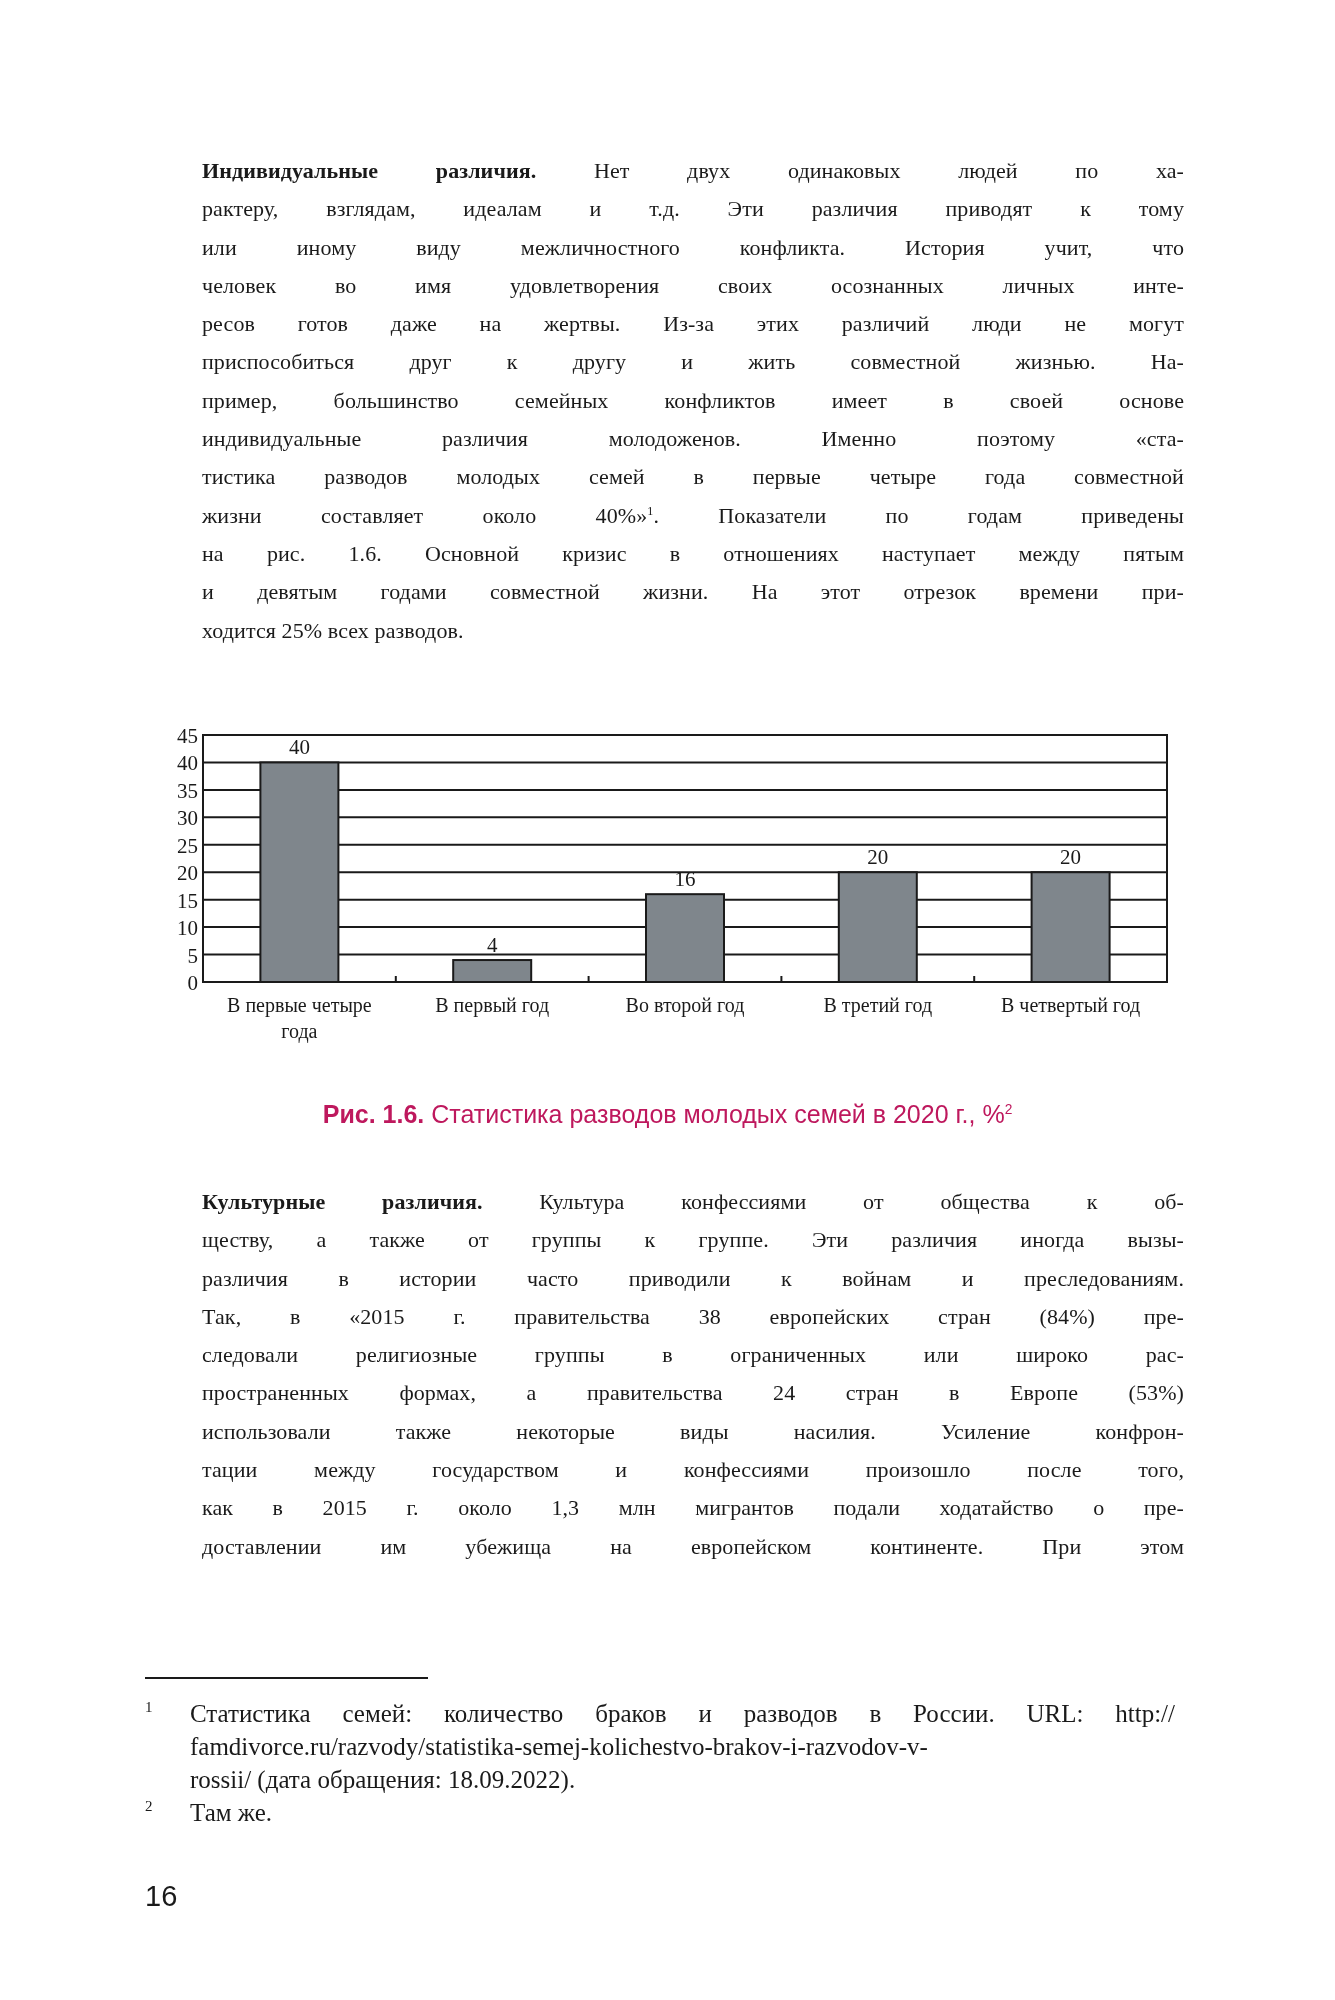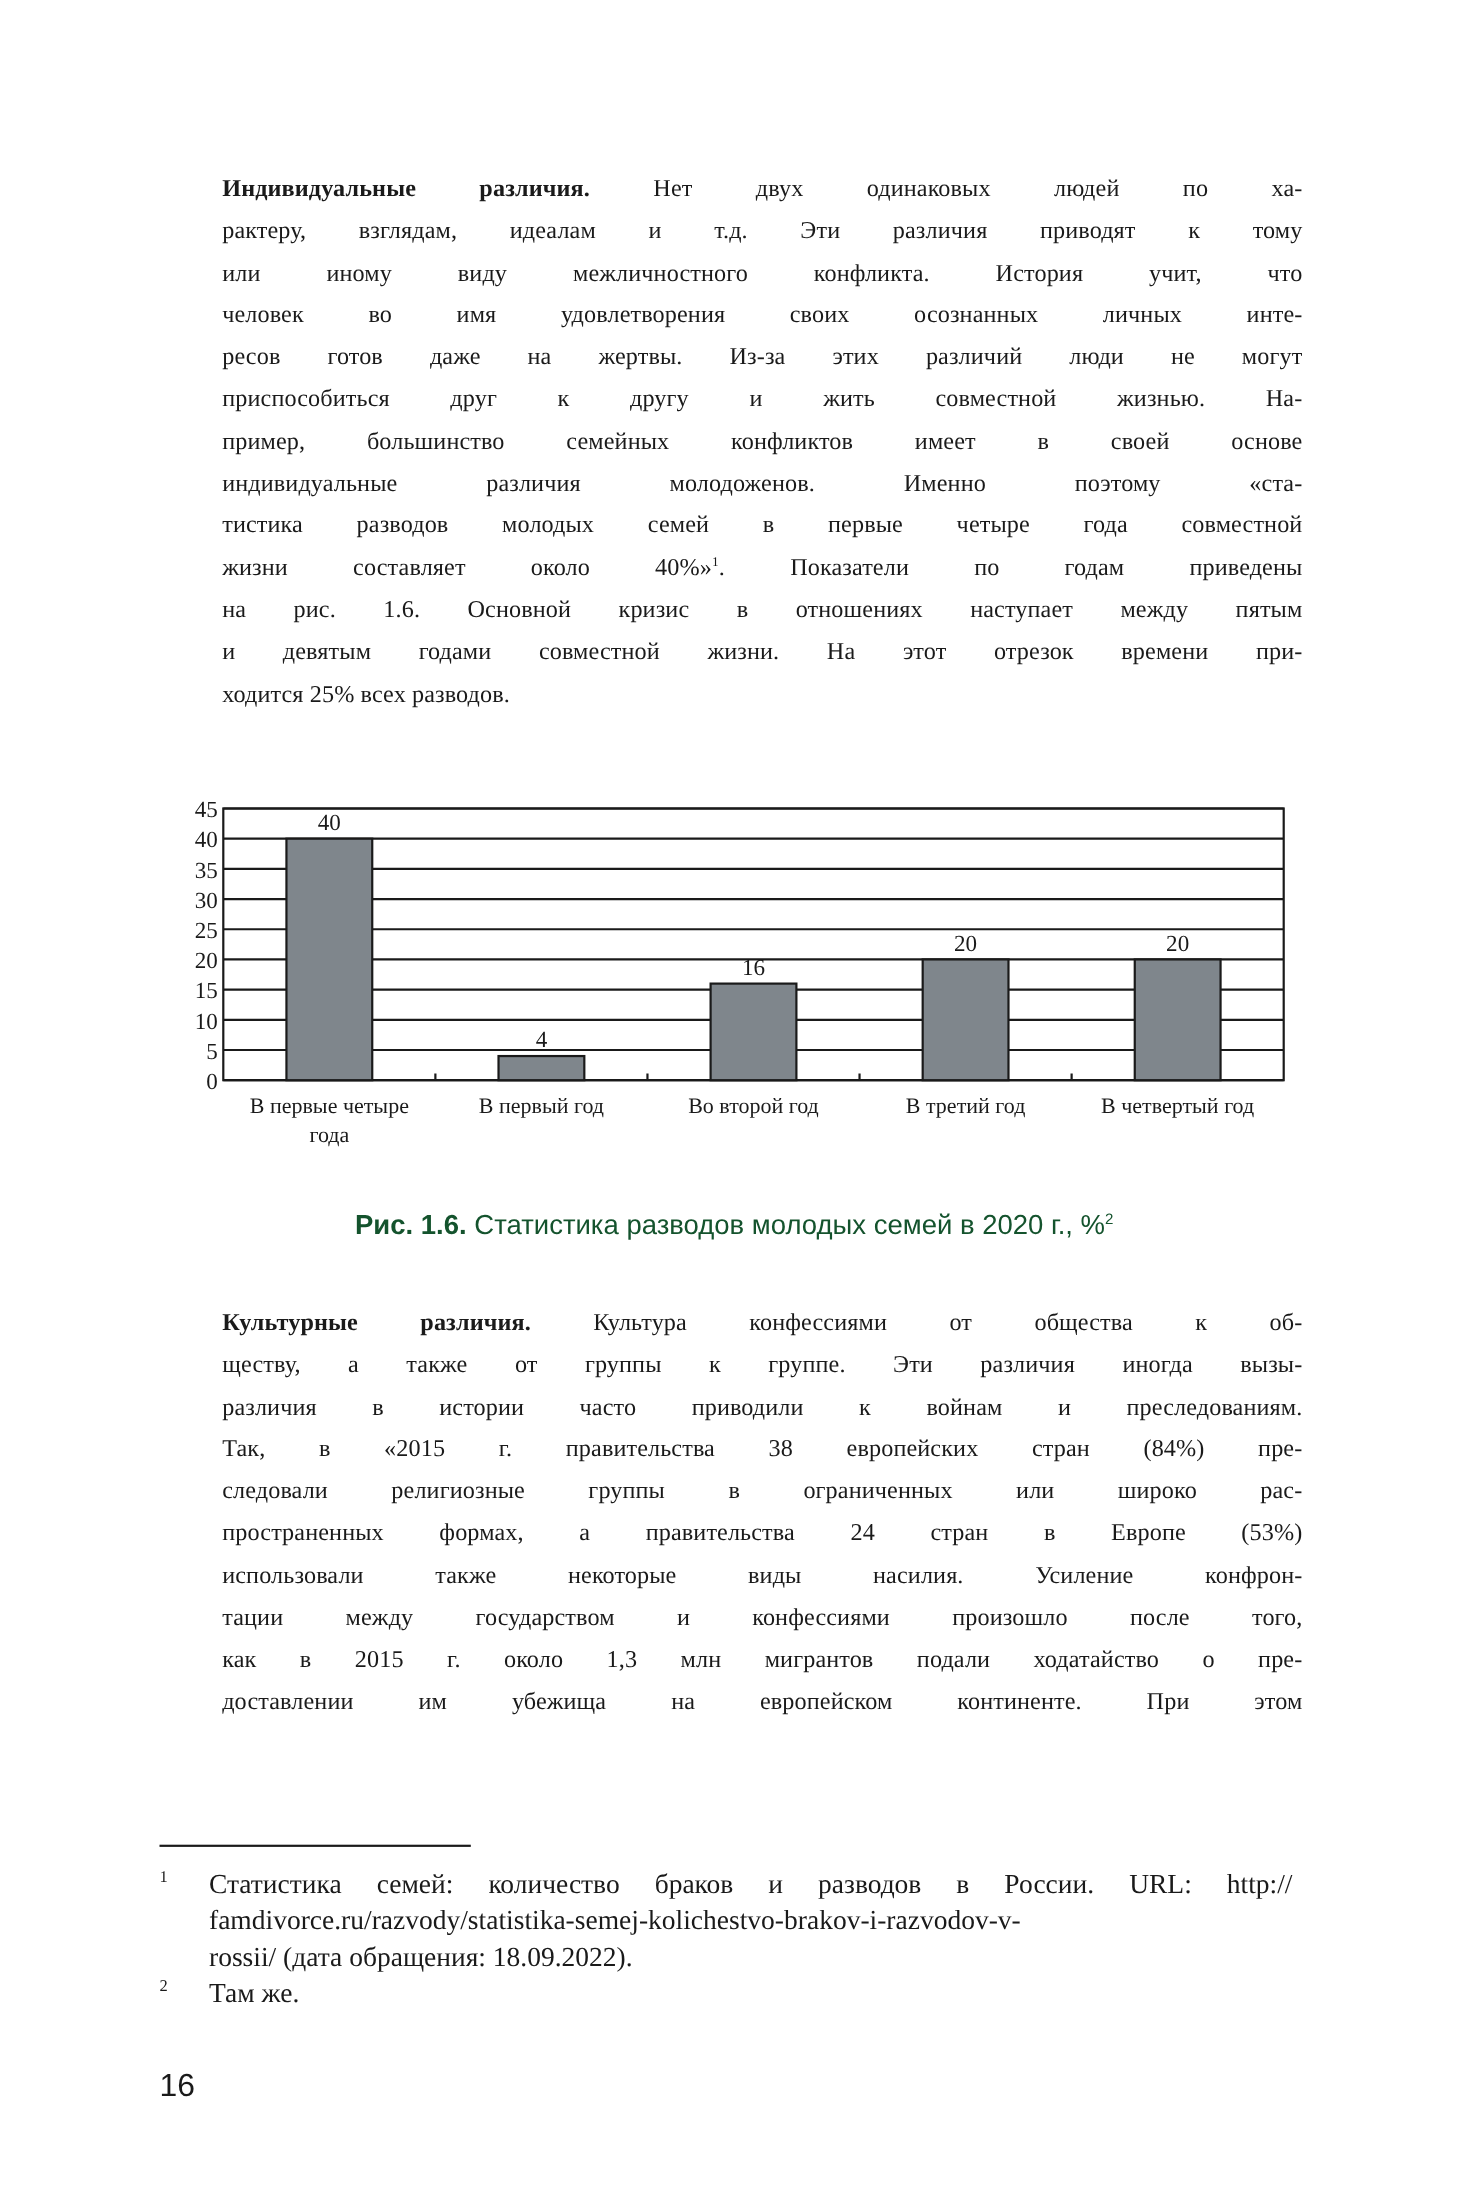--- a/index.html
+++ b/index.html
@@ -8,21 +8,21 @@
   .page { position: absolute; left: 0; top: 0; width: 1335px; height: 2000px; }
   .para { position: absolute; left: 202px; width: 982px; font-size: 22px; line-height: 38.3px;
           text-align: justify; text-indent: 0; margin: 0; letter-spacing: 0.1px; }
   .para .line { display: block; text-align: justify; text-align-last: justify; white-space: nowrap; }
   .para .line.last { text-align-last: left; }
   .para b { font-weight: bold; }
   sup { font-size: 0.55em; vertical-align: super; line-height: 0; }
   .chart-wrap { position: absolute; left: 150px; top: 715px; width: 1060px; height: 340px; }
   .chart-wrap svg { position: absolute; left: 0; top: 0; }
   .caption { position: absolute; left: 0; width: 1335px; top: 1100px; text-align: center;
-             font-family: "Liberation Sans", "DejaVu Sans", sans-serif; font-size: 25px; color: #14532d; }
+             font-family: "Liberation Sans", "DejaVu Sans", sans-serif; font-size: 25px; color: #be185d; }
   .caption b { font-weight: bold; }
   .fn-rule { position: absolute; left: 145px; top: 1677px; width: 283px; height: 2px; background: #1a1a1a; }
   .footnotes { position: absolute; left: 145px; top: 1697px; width: 1030px; font-size: 25px; line-height: 33px; }
   .fn { position: relative; padding-left: 45px; }
   .fn .mark { position: absolute; left: 0; top: -6px; font-size: 15px; }
   .fn .line { display: block; text-align: justify; text-align-last: justify; white-space: nowrap; }
   .fn .line.last { text-align-last: left; }
   .page-number { position: absolute; left: 145px; top: 1880px; font-family: "Liberation Sans", "DejaVu Sans", sans-serif; font-size: 29px; }
 </style>
 </head>

